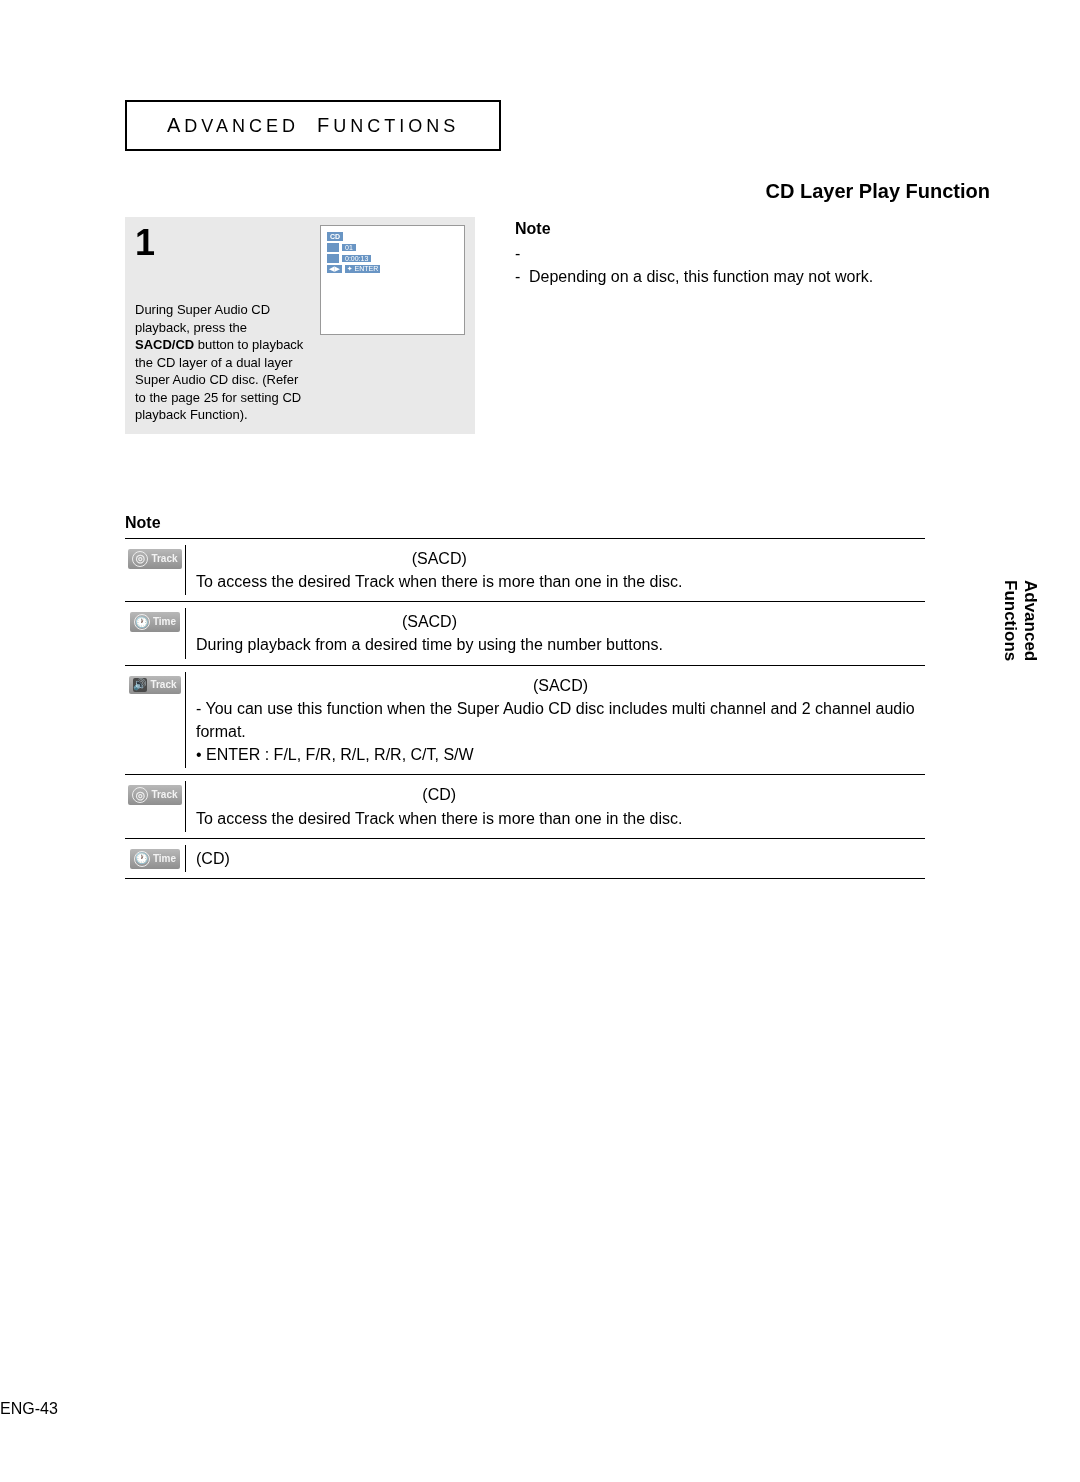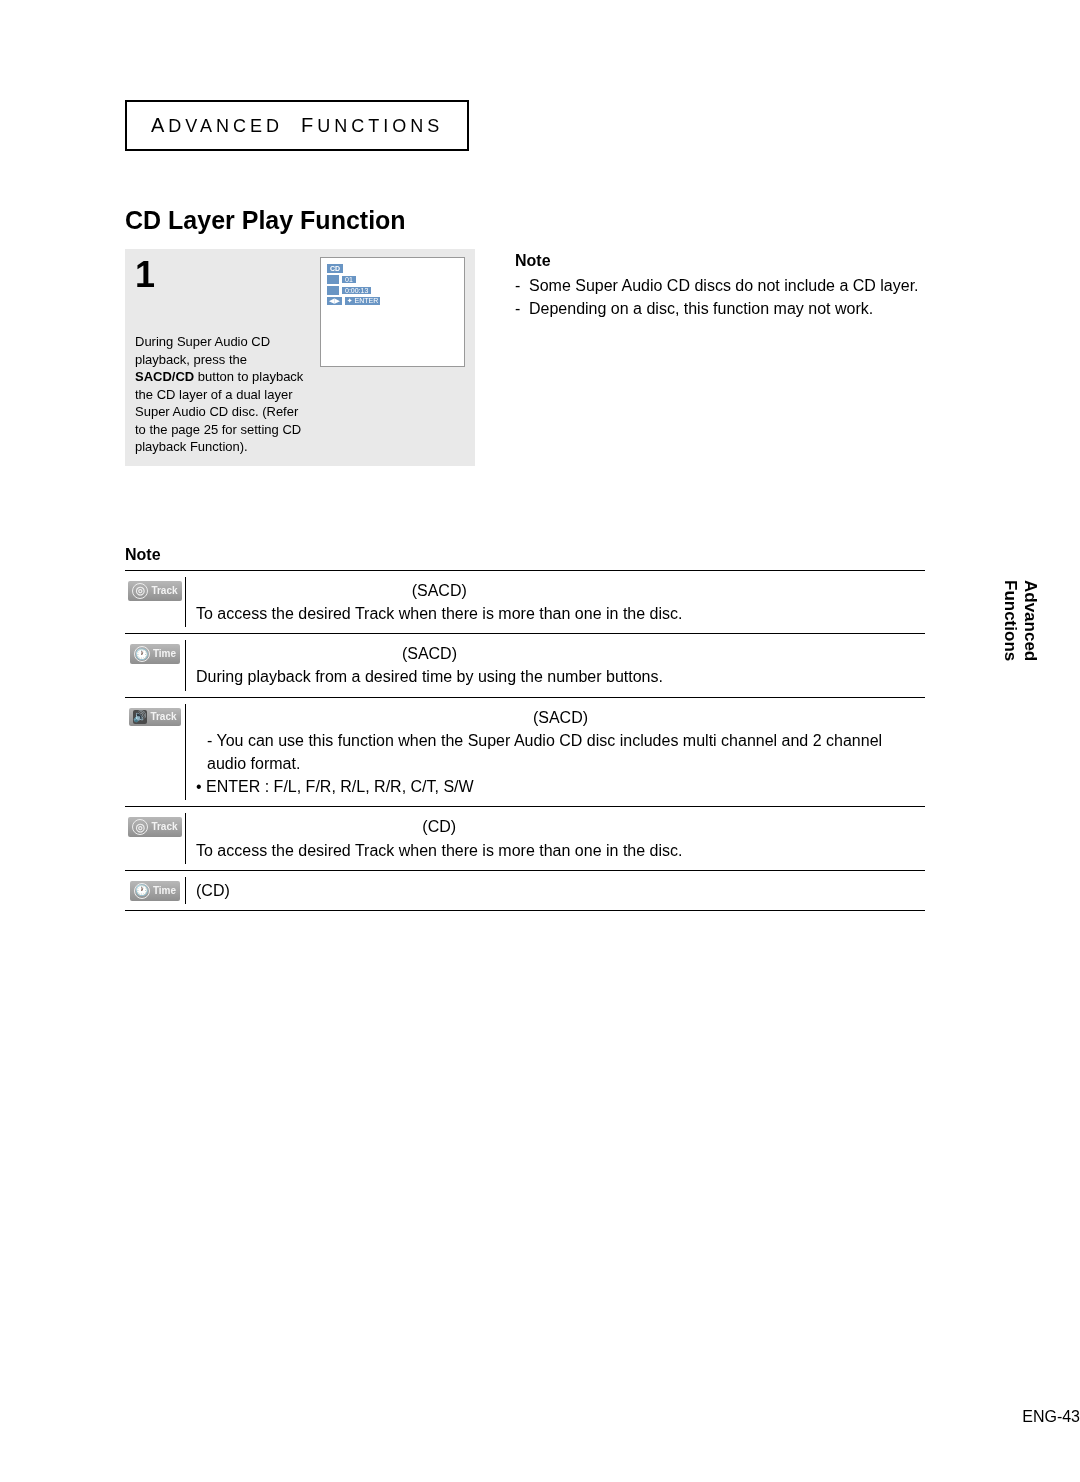--- a/index.html
+++ b/index.html
@@ -12,34 +12,35 @@
     height: 1482px;
     position: relative;
   }
   .page {
     padding: 100px 90px 40px 125px;
     position: relative;
   }
   .chapter-box {
     border: 2px solid #000;
     display: inline-block;
-    padding: 12px 24px;
+    padding: 12px 40px;
     font-size: 18px;
     letter-spacing: 4px;
     font-weight: 400;
-    margin-bottom: 55px;
+    margin-bottom: 29px;
   }
   .chapter-box .first {
     font-size: 20px;
     letter-spacing: 4px;
   }
   .section-title {
-    font-size: 25px;
+    font-size: 20px;
     font-weight: bold;
     margin-bottom: 14px;
+    text-align: right;
   }
   .step-area {
     background: #e9e9e9;
     padding: 8px 10px 10px 10px;
     display: flex;
     gap: 15px;
     width: 330px;
   }
   .step-left {
     width: 170px;
@@ -195,24 +196,24 @@
     right: 40px;
     top: 580px;
     writing-mode: vertical-rl;
     font-weight: bold;
     font-size: 17px;
     text-align: center;
     line-height: 1.15;
   }
   .page-num {
     position: absolute;
-    bottom: 56px;
+    bottom: 64px;
     left: 0;
     width: 100%;
-    text-align: right;
+    text-align: left;
     font-size: 16px;
   }
 </style>
 </head>
 <body>
 
 <div class="page">
 
   <div class="chapter-box">
     <span class="first">A</span><span>DVANCED</span>
@@ -243,21 +244,20 @@
           <span class="arr">◀▶</span>
           <span class="arr">✦ ENTER</span>
         </div>
       </div>
     </div>
 
     <div class="right-note">
       <div class="note-h">Note</div>
       <div class="dash">
           <div class="d">-</div>
-          <div>Some Super Audio CD discs do not include a CD layer.</div>
         </div>
       <div class="dash">
           <div class="d">-</div>
           <div>Depending on a disc, this function may not work.</div>
         </div>
     </div>
   </div>
 
   <div class="note-section">
     <div class="note-heading">Note</div>
@@ -291,21 +291,21 @@
 
       <div class="nt-row">
         <div class="nt-icon-cell">
           <div class="icon-chip">
             <span class="glyph box">🔊</span>
             <span>Track</span>
           </div>
         </div>
         <div class="nt-text-cell">
           <span class="type">(SACD)</span>
-          <div style="padding-left:0;margin-left:11px;">- You can use this function when the Super Audio CD disc includes multi channel and 2 channel audio format.</div>
+          <div style="padding-left:0;">- You can use this function when the Super Audio CD disc includes multi channel and 2 channel audio format.</div>
           <div>• ENTER : F/L, F/R, R/L, R/R, C/T, S/W</div>
         </div>
       </div>
 
       <div class="nt-row">
         <div class="nt-icon-cell">
           <div class="icon-chip">
             <span class="glyph circle">◎</span>
             <span>Track</span>
           </div>

